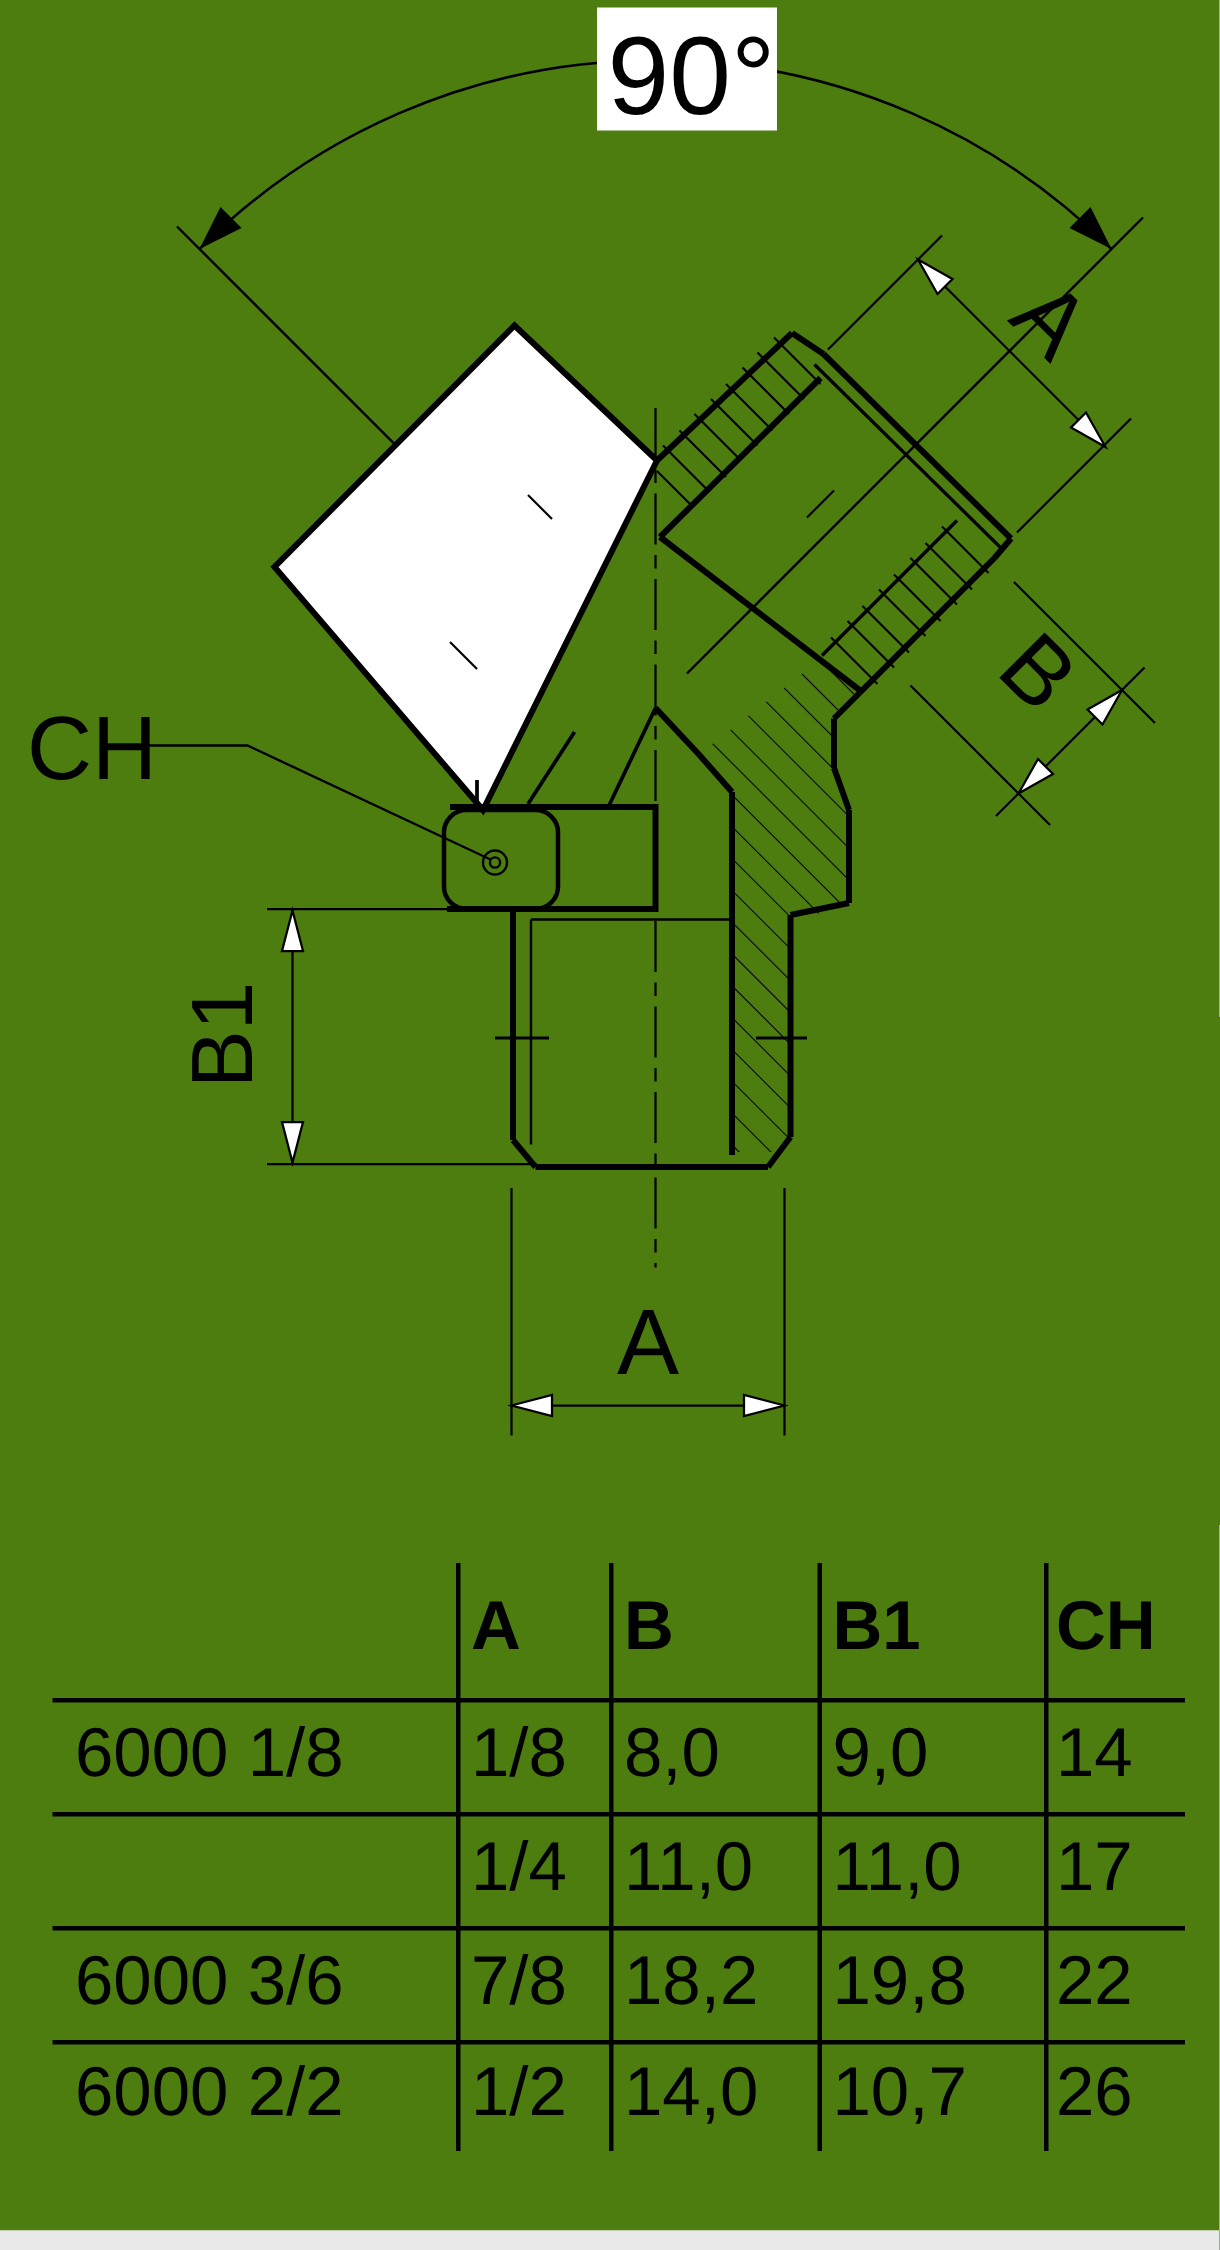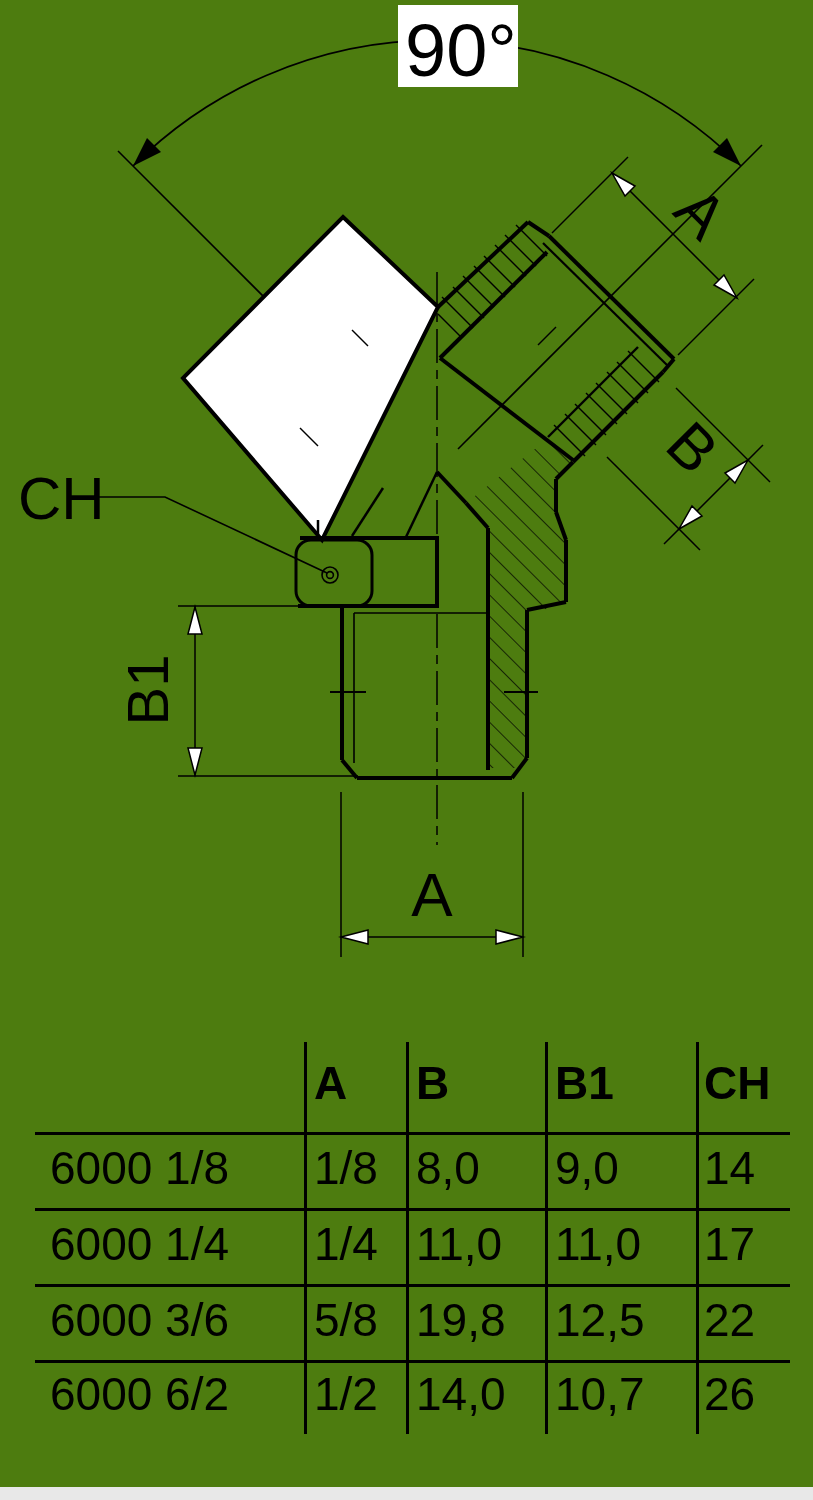--- a/index.html
+++ b/index.html
@@ -197,32 +197,31 @@
     <div class="cell hdr row-h col-b">B</div>
     <div class="cell hdr row-h col-b1">B1</div>
     <div class="cell hdr row-h col-ch">CH</div>
 
     <div class="cell row-1 col-label">6000 1/8</div>
     <div class="cell row-1 col-a">1/8</div>
     <div class="cell row-1 col-b">8,0</div>
     <div class="cell row-1 col-b1">9,0</div>
     <div class="cell row-1 col-ch">14</div>
 
-    <div class="cell row-2 col-label">6000 1/4</div>
     <div class="cell row-2 col-a">1/4</div>
     <div class="cell row-2 col-b">11,0</div>
     <div class="cell row-2 col-b1">11,0</div>
     <div class="cell row-2 col-ch">17</div>
 
     <div class="cell row-3 col-label">6000 3/6</div>
-    <div class="cell row-3 col-a">5/8</div>
-    <div class="cell row-3 col-b">19,8</div>
-    <div class="cell row-3 col-b1">12,5</div>
+    <div class="cell row-3 col-a">7/8</div>
+    <div class="cell row-3 col-b">18,2</div>
+    <div class="cell row-3 col-b1">19,8</div>
     <div class="cell row-3 col-ch">22</div>
 
-    <div class="cell row-4 col-label">6000 6/2</div>
+    <div class="cell row-4 col-label">6000 2/2</div>
     <div class="cell row-4 col-a">1/2</div>
     <div class="cell row-4 col-b">14,0</div>
     <div class="cell row-4 col-b1">10,7</div>
     <div class="cell row-4 col-ch">26</div>
   </div>
 
 </div>
 
 </body></html>

